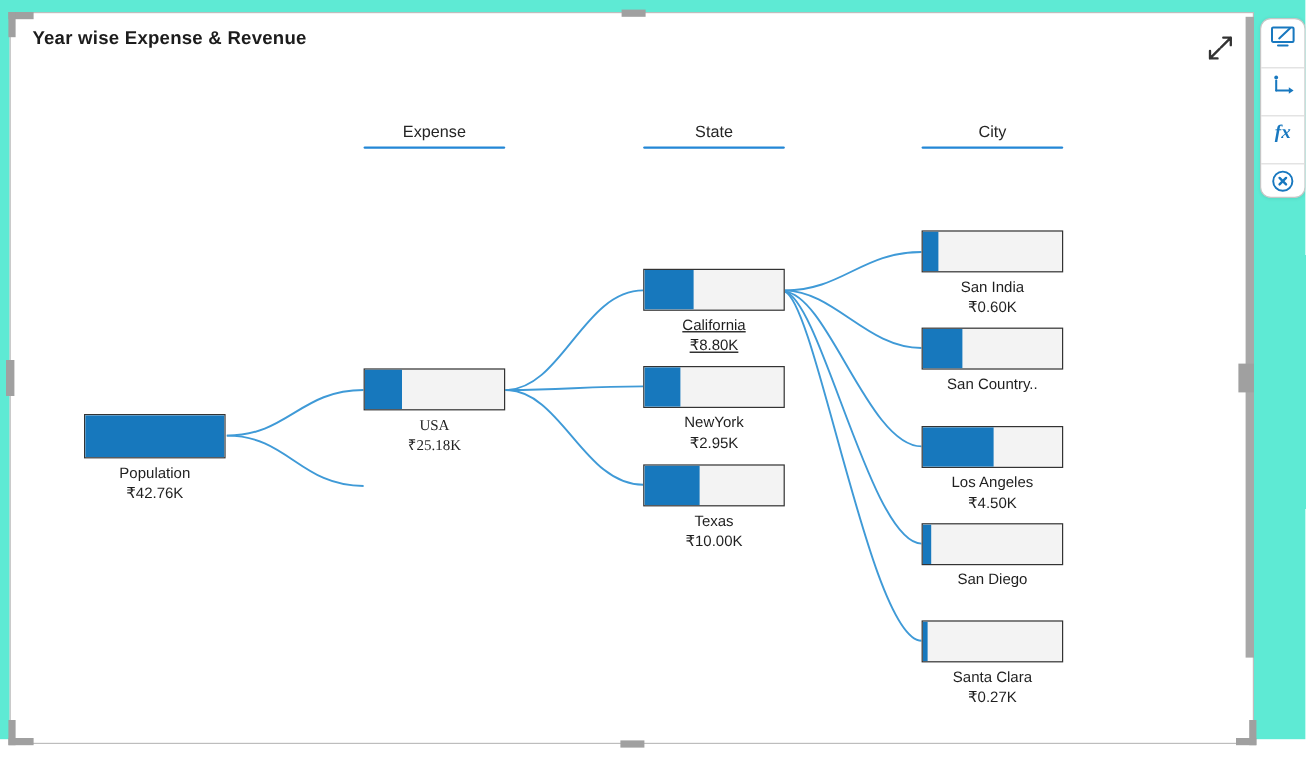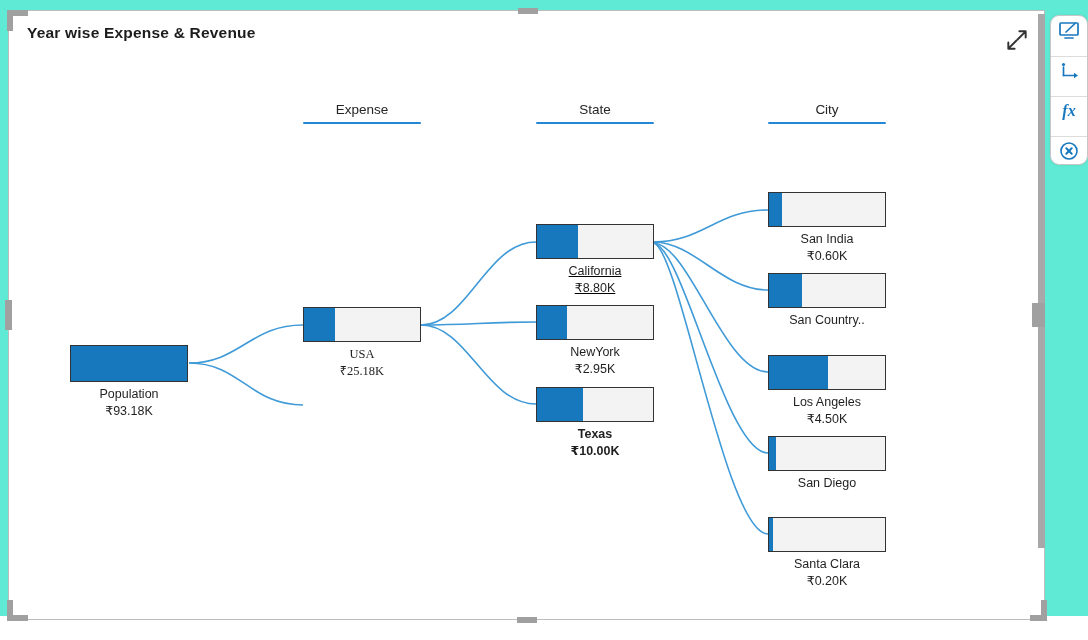--- a/index.html
+++ b/index.html
@@ -87,21 +87,21 @@
     <path d="M654,243 C690,246 724,372 768,372"></path>
     <path d="M654,243 C684,250 726,453 768,453"></path>
     <path d="M654,243 C680,252 726,534 768,534"></path>
   </svg>
 
   <div class="node" style="left:70px;top:345px;">
     <div class="bar tall">
         <div class="fill" style="width: 100%;"></div>
       </div>
     <div class="nlabel">Population</div>
-    <div class="nvalue">₹93.18K</div>
+    <div class="nvalue">₹42.76K</div>
   </div>
 
   <div class="node" style="left:303px;top:307px;font-family:Liberation Serif, serif;">
     <div class="bar">
         <div class="fill" style="width: 27%;"></div>
       </div>
     <div class="nlabel">USA</div>
     <div class="nvalue">₹25.18K</div>
   </div>
 
@@ -115,21 +115,21 @@
   </div>
 
   <div class="node" style="left:536px;top:305px;">
     <div class="bar">
         <div class="fill" style="width: 25.5%;"></div>
       </div>
     <div class="nlabel">NewYork</div>
     <div class="nvalue">₹2.95K</div>
   </div>
 
-  <div class="node" style="left:536px;top:387px;font-weight:bold;">
+  <div class="node" style="left:536px;top:387px;">
     <div class="bar">
         <div class="fill" style="width: 40%;"></div>
       </div>
     <div class="nlabel">Texas</div>
     <div class="nvalue">₹10.00K</div>
   </div>
 
   <div class="node" style="left:768px;top:192px;">
     <div class="bar">
         <div class="fill" style="width: 11.5%;"></div>
@@ -158,21 +158,21 @@
         <div class="fill" style="width: 5.7%;"></div>
       </div>
     <div class="nlabel">San Diego</div>
   </div>
 
   <div class="node" style="left:768px;top:517px;">
     <div class="bar">
         <div class="fill" style="width: 3.5%;"></div>
       </div>
     <div class="nlabel">Santa Clara</div>
-    <div class="nvalue">₹0.20K</div>
+    <div class="nvalue">₹0.27K</div>
   </div>
 
   <svg class="expand" viewBox="0 0 24 24">
     <g stroke="#333" stroke-width="1.8" fill="none" stroke-linecap="round">
       <path d="M12.5,11.5 L20,4 M20,4 H14.2 M20,4 V9.8"></path>
       <path d="M11.5,12.5 L4,20 M4,20 H9.8 M4,20 V14.2"></path>
     </g>
   </svg>
 
   <div class="toolbar">

